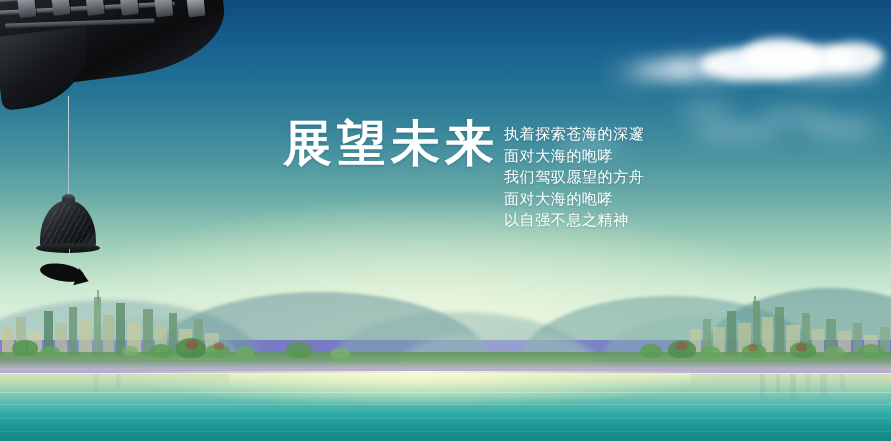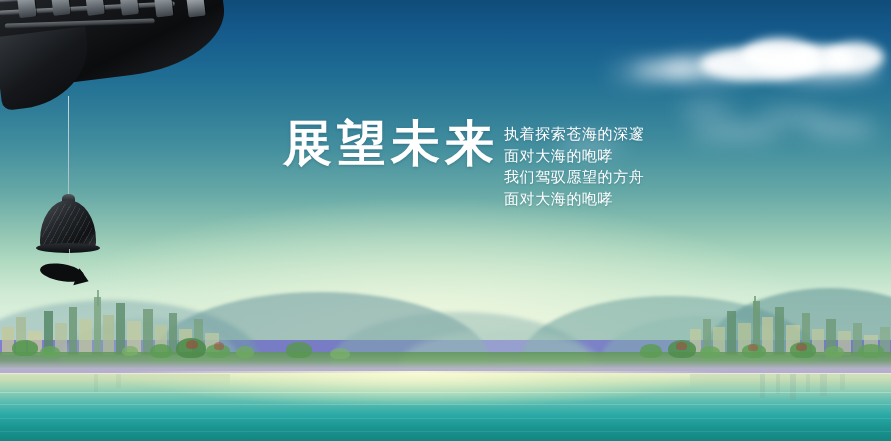--- a/index.html
+++ b/index.html
@@ -322,15 +322,16 @@
     <div class="water-line" style="top:431px;opacity:.3;"></div>
   </div>
 
   <div class="title">展望未来</div>
 
   <div class="poem">
     <div class="poem-line">执着探索苍海的深邃</div>
     <div class="poem-line">面对大海的咆哮</div>
     <div class="poem-line">我们驾驭愿望的方舟</div>
     <div class="poem-line">面对大海的咆哮</div>
+    <div class="poem-line">以自强不息之精神</div>
   </div>
 
 </div>
 
 </body></html>

